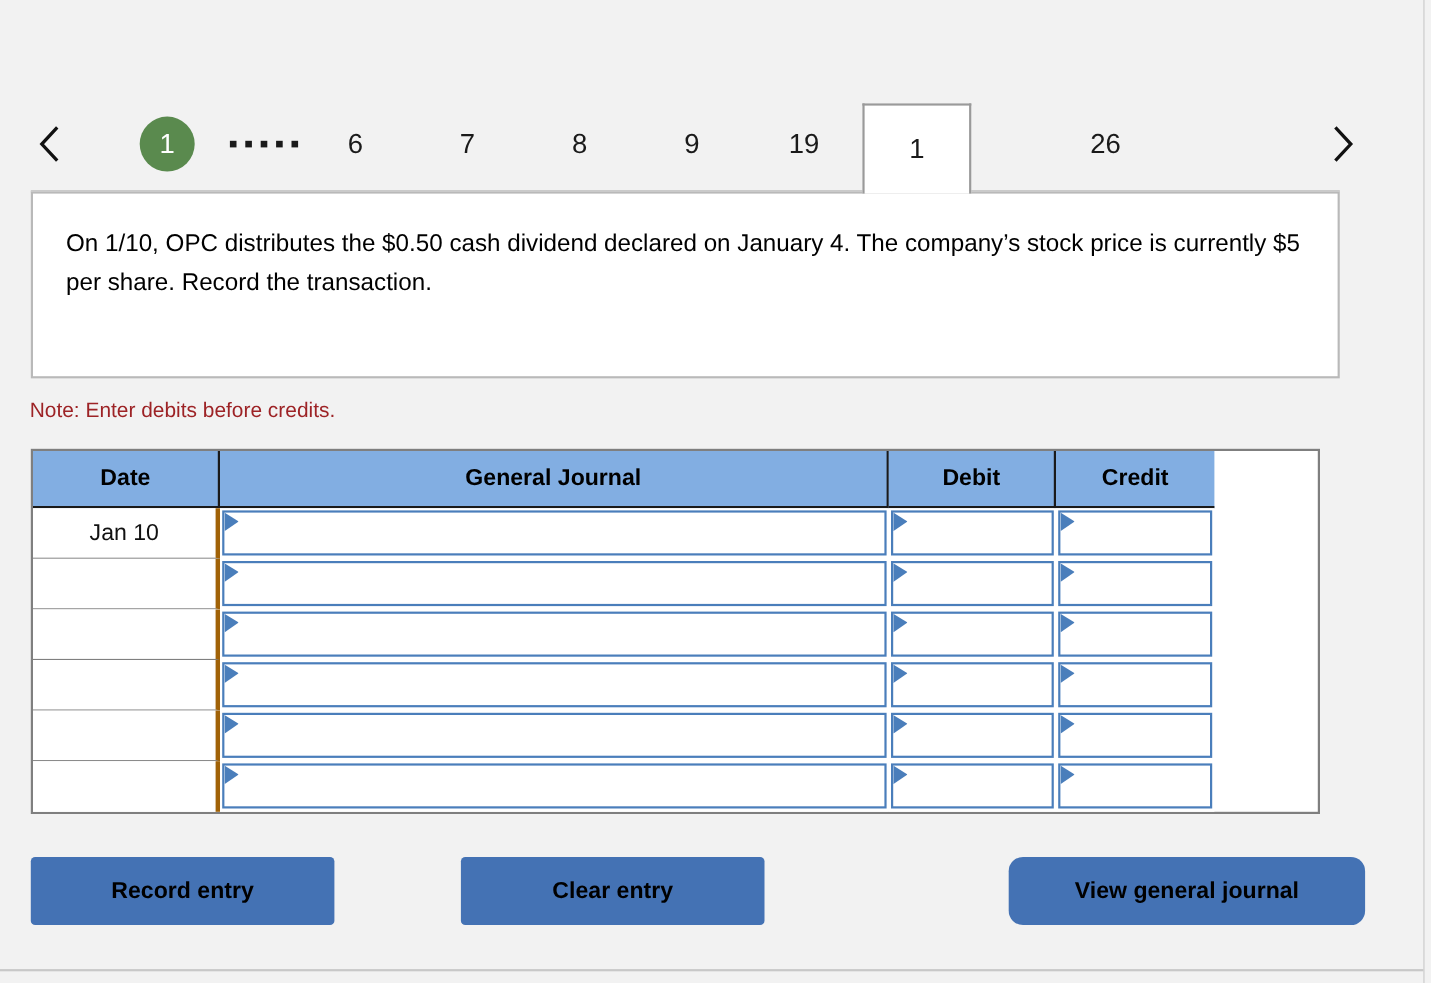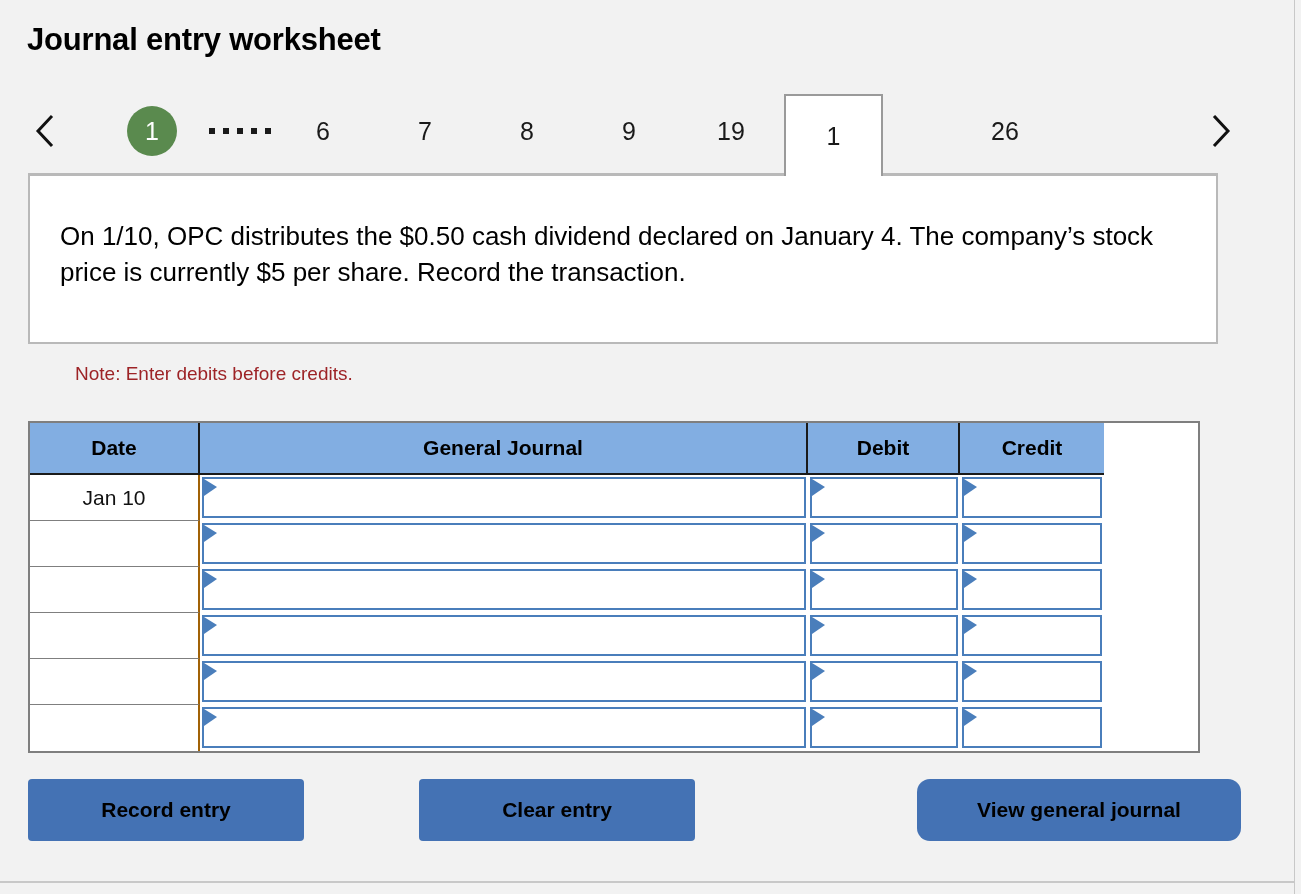--- a/index.html
+++ b/index.html
@@ -141,41 +141,39 @@
     top: 174px;
     width: 1190px;
     height: 170px;
     background: #ffffff;
     border: 2px solid #b9b9b9;
     box-sizing: border-box;
     z-index: 2;
   }
   .scenario-text {
     padding: 27px 30px 0 30px;
-    font-size: 26px;
+    font-size: 22px;
     line-height: 36px;
     color: #000000;
-    margin-top: 15px;
   }
 
   
   .note {
     position: absolute;
     left: 27px;
     top: 363px;
     font-size: 19px;
     color: #9d2326;
-    margin-left: 48px;
   }
 
   
   .journal {
     position: absolute;
     left: 28px;
-    top: 421px;
+    top: 408px;
     width: 1172px;
     border: 2px solid #7f7f7f;
     box-sizing: border-box;
     background: #ffffff;
   }
   .jrow {
     display: flex;
     width: 100%;
     box-sizing: border-box;
   }
@@ -201,21 +199,21 @@
   .head-row .jcell:last-child { border-right: none; }
 
   .body-row { height: 46px; }
   .body-row .cell-date {
     height: 46px;
     display: flex;
     align-items: center;
     justify-content: center;
     font-size: 21px;
     color: #111111;
-    border-right: 2px solid #a16207;
+    border-right: 4px solid #a16207;
     border-bottom: 1px solid #7f7f7f;
     background: #ffffff;
   }
   .body-row:last-child .cell-date { border-bottom: none; }
 
   .cell-input {
     height: 46px;
     padding: 2px 2px 3px 2px;
     background: #ffffff;
   }
@@ -255,21 +253,20 @@
   }
   .btn-record { left: 28px;  width: 276px; }
   .btn-clear  { left: 383px; width: 276px; margin-left: 36px; }
   .btn-view   { left: 917px; width: 324px; border-radius: 13px; }
 </style>
 </head>
 <body>
 
 <div class="page">
 
-  <div class="worksheet-title">Journal entry worksheet</div>
 
   <div class="pager">
     <div class="pager-rule"></div>
 
     <div class="pager-arrow pager-arrow-left">
       <svg width="24" height="34" viewBox="0 0 24 34" aria-hidden="true">
         <polyline points="18,3 5,17 18,31" fill="none" stroke="#111111" stroke-width="3" stroke-linecap="square" stroke-linejoin="miter"></polyline>
       </svg>
     </div>
 

